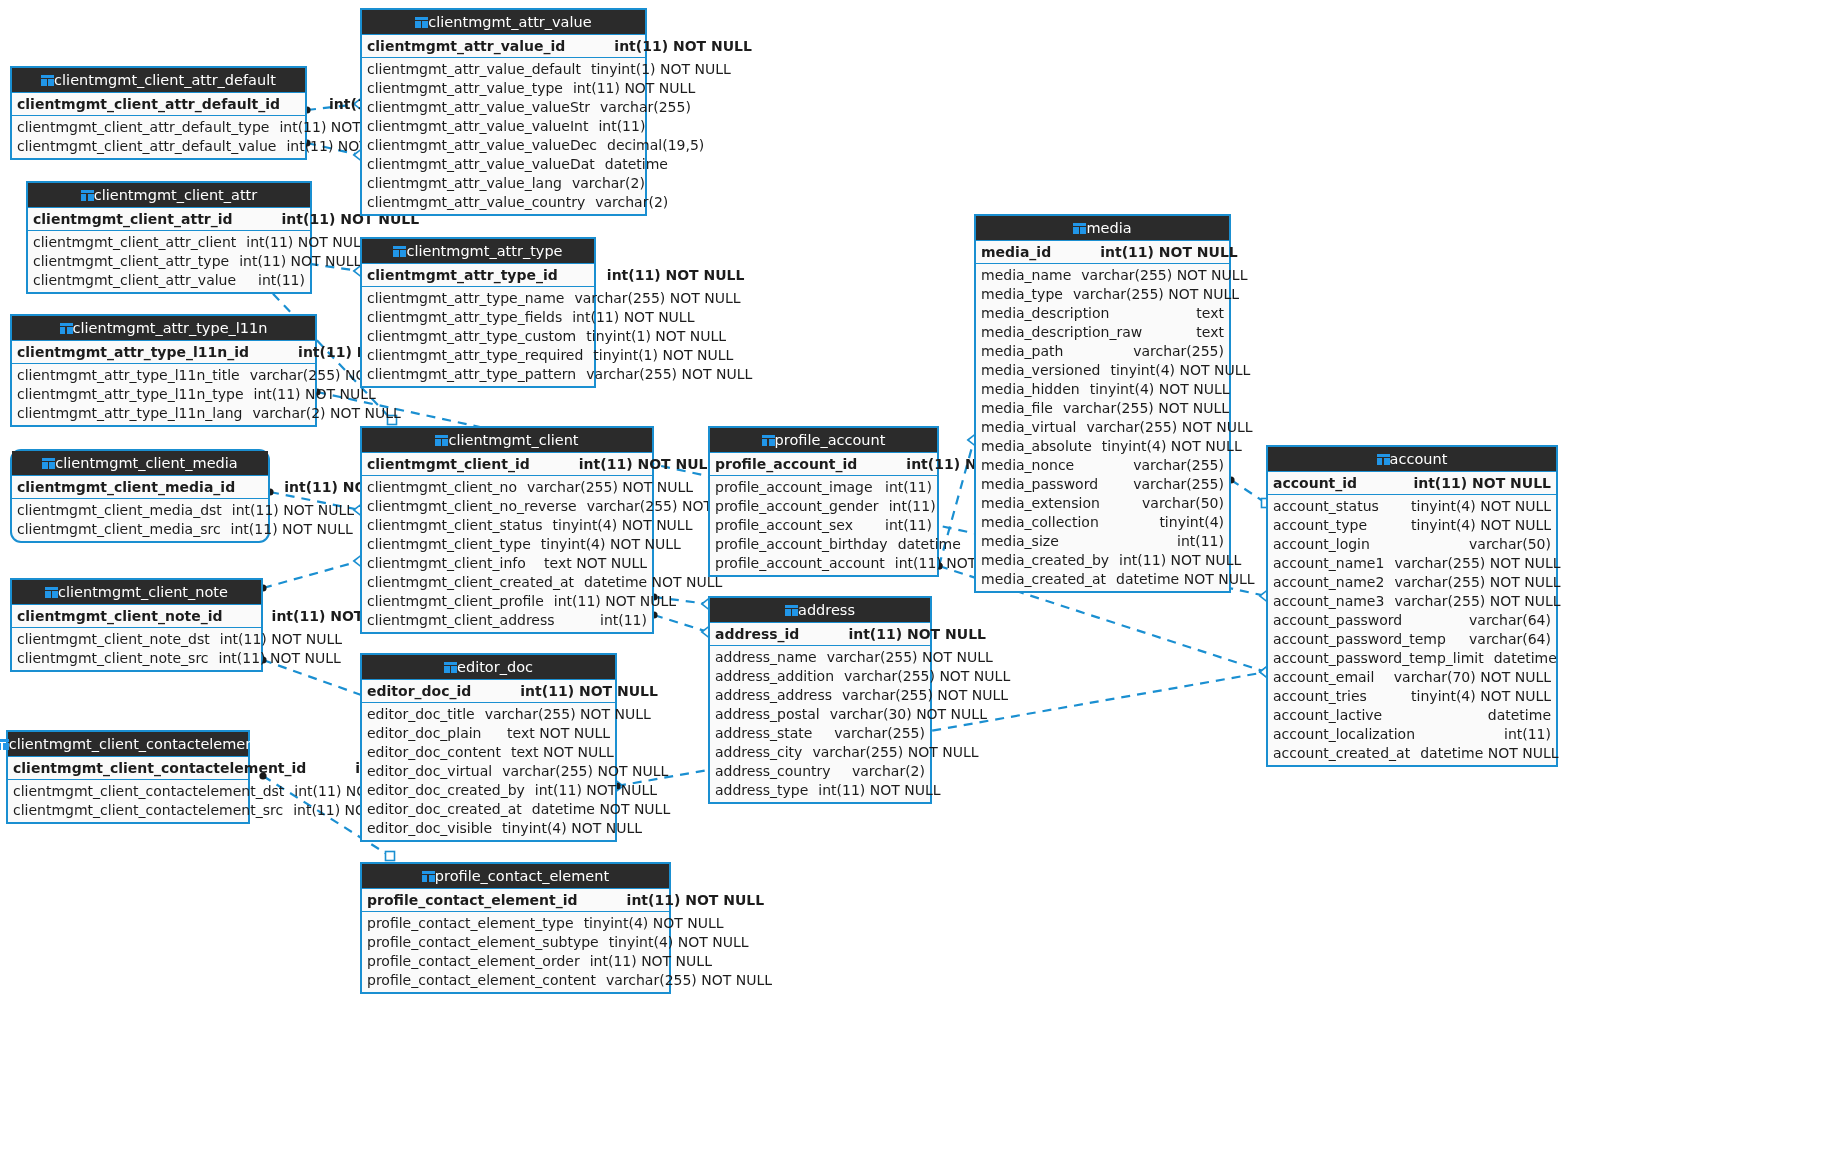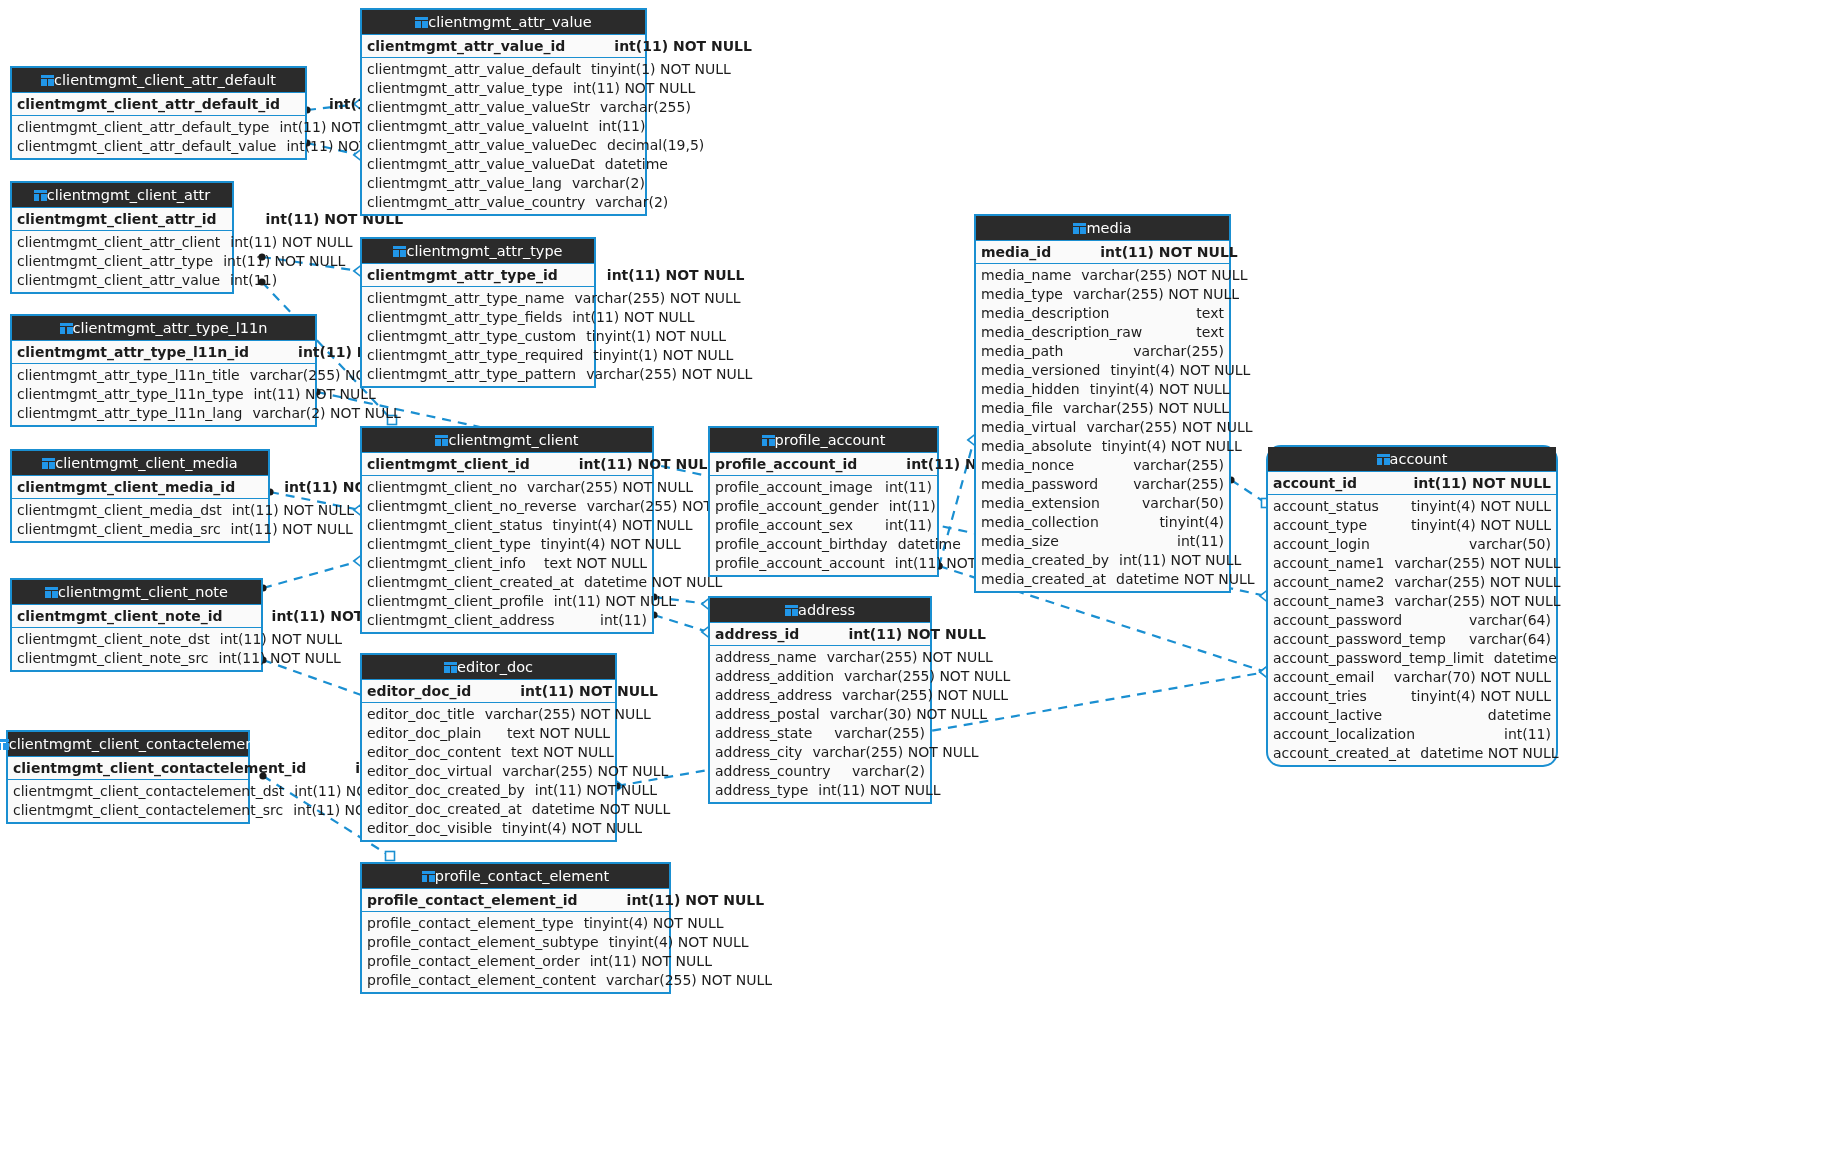--- a/index.html
+++ b/index.html
@@ -144,21 +144,21 @@
         <div class="row">
           <span class="col">clientmgmt_client_attr_default_type</span>
           <span class="typ">int(11) NOT NULL</span>
         </div>
         <div class="row">
           <span class="col">clientmgmt_client_attr_default_value</span>
           <span class="typ">int(11) NOT NULL</span>
         </div>
       </div>
     </div>
-    <div class="table" style="left: 10px; top: 181px; width: 224px;">
+    <div class="table" style="left: 26px; top: 181px; width: 286px;">
       <div class="hdr">
         <span class="tbl-icon">
           <i class="b1"></i>
           <i class="b2"></i>
           <i class="b3"></i>
         </span>
         <span>clientmgmt_client_attr</span>
       </div>
       <div class="row pk">
         <span class="col">clientmgmt_client_attr_id</span>
@@ -200,21 +200,21 @@
         <div class="row">
           <span class="col">clientmgmt_attr_type_l11n_type</span>
           <span class="typ">int(11) NOT NULL</span>
         </div>
         <div class="row">
           <span class="col">clientmgmt_attr_type_l11n_lang</span>
           <span class="typ">varchar(2) NOT NULL</span>
         </div>
       </div>
     </div>
-    <div class="table" style="left: 10px; top: 449px; width: 260px;">
+    <div class="table" style="left: 10px; top: 449px; width: 260px; border-radius: 11px;">
       <div class="hdr">
         <span class="tbl-icon">
           <i class="b1"></i>
           <i class="b2"></i>
           <i class="b3"></i>
         </span>
         <span>clientmgmt_client_media</span>
       </div>
       <div class="row pk">
         <span class="col">clientmgmt_client_media_id</span>
@@ -648,21 +648,21 @@
         <div class="row">
           <span class="col">media_created_by</span>
           <span class="typ">int(11) NOT NULL</span>
         </div>
         <div class="row">
           <span class="col">media_created_at</span>
           <span class="typ">datetime NOT NULL</span>
         </div>
       </div>
     </div>
-    <div class="table" style="left: 1266px; top: 445px; width: 292px; border-radius: 15px;">
+    <div class="table" style="left: 1266px; top: 445px; width: 292px;">
       <div class="hdr">
         <span class="tbl-icon">
           <i class="b1"></i>
           <i class="b2"></i>
           <i class="b3"></i>
         </span>
         <span>account</span>
       </div>
       <div class="row pk">
         <span class="col">account_id</span>

